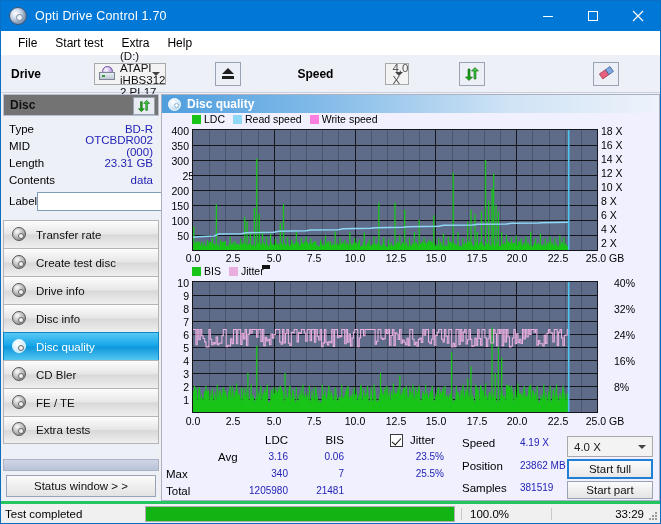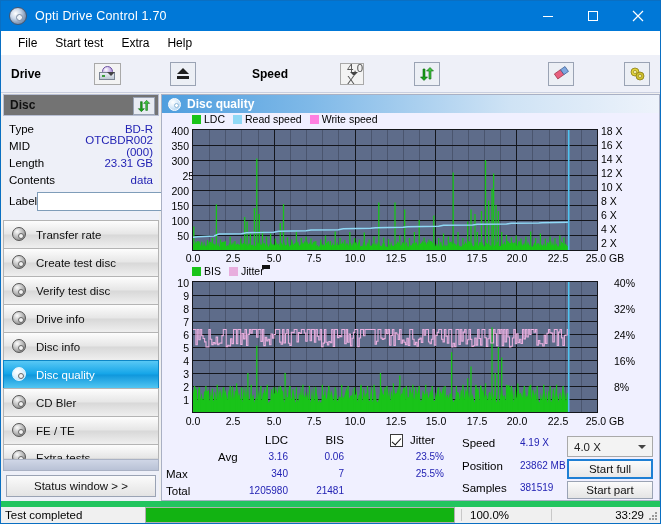--- a/index.html
+++ b/index.html
@@ -231,21 +231,21 @@
   }
   #start-part {
     position: absolute; right: 6px; top: 49px; width: 86px; height: 18px;
     background: linear-gradient(#fbfbfb,#e4e4e4); border: 1px solid #9aa3b4;
     font-size: 11.5px; color: #111; display: flex; align-items: center; justify-content: center;
   }
 
   
   #statusbar {
     position: absolute; left: 0; bottom: 0; width: 659px; height: 22px;
-    background: #f0f0f0; border-top: 6px solid #22c55e;
+    background: #f0f0f0; border-top: 3px solid #22c55e;
     display: flex; align-items: center; font-size: 11.5px; color: #000;
   }
   #sb-text { width: 144px; padding-left: 4px; }
   #sb-progress-box { width: 310px; height: 16px; border: 1px solid #b0b0b0; background: #ffffff; position: relative; }
   #sb-progress-fill { position: absolute; left: 0; top: 0; bottom: 0; background: #12b312; }
   #sb-pct { width: 90px; padding-left: 8px; border-left: 1px solid #c8c8c8; margin-left: 6px; }
   #sb-time { flex: 1 1 auto; text-align: right; padding-right: 16px; border-left: 1px solid #c8c8c8; }
   #sb-grip { position:absolute; right:2px; bottom:2px; width:10px; height:10px; }
   #sb-grip i { position:absolute; width:2px;height:2px;background:#9a9a9a; }
 </style>
@@ -282,20 +282,21 @@
     <div class="mi">Help</div>
   </div>
 
   <div id="toolbar">
     <div class="tb-label">Drive</div>
     <div class="combo" id="drive-combo">
       <span class="dicon">
         <span class="disc"></span>
           <span class="body"></span>
       </span>
+      <span>(D:)   ATAPI iHBS312   2 PL17</span>
       <span class="caret"></span>
     </div>
     <div class="tbbtn" style="margin-left:5px;">
       <div style="display:flex;flex-direction:column;align-items:center;">
         <div class="eject-tri"></div>
         <div class="eject-bar"></div>
       </div>
     </div>
     <div class="tb-label" style="margin-left:12px;">Speed</div>
     <div class="combo" id="speed-combo">
@@ -376,26 +377,20 @@
         <span class="nav-ico">
             <span class="d"></span>
           </span>
         <span>Transfer rate</span>
       </div>
       <div class="nav-item">
         <span class="nav-ico">
             <span class="d"></span>
           </span>
         <span>Create test disc</span>
-      </div>
-      <div class="nav-item">
-        <span class="nav-ico">
-            <span class="d"></span>
-          </span>
-        <span>Verify test disc</span>
       </div>
       <div class="nav-item">
         <span class="nav-ico">
             <span class="d"></span>
           </span>
         <span>Drive info</span>
       </div>
       <div class="nav-item">
         <span class="nav-ico">
             <span class="d"></span>

